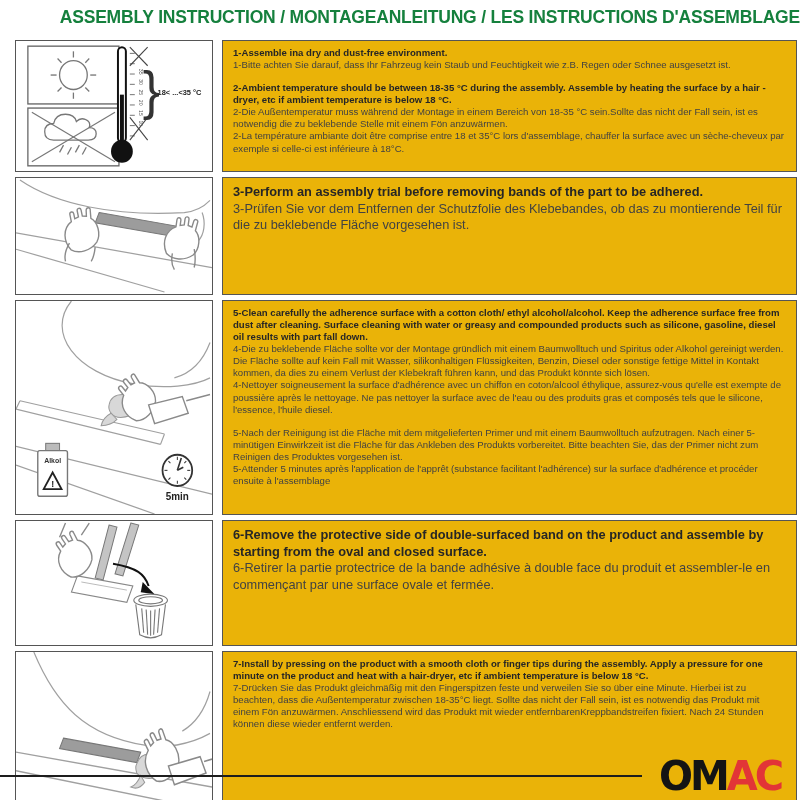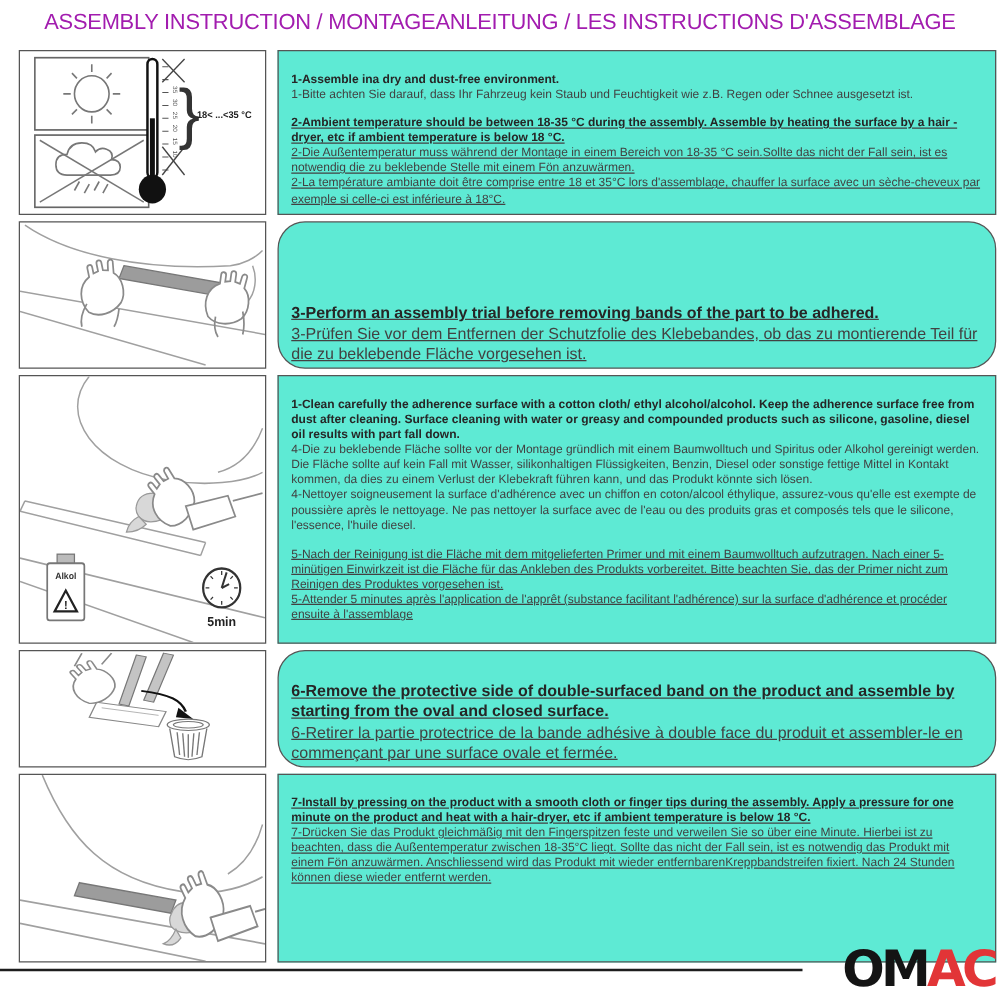--- a/index.html
+++ b/index.html
@@ -1,35 +1,35 @@
 <!DOCTYPE html>
 <html><head>
 <meta charset="utf-8">
 <style>
   html,body{margin:0;padding:0;background:#fff;}
   .page{position:relative;width:800px;height:800px;background:#fff;overflow:hidden;
         font-family:"Liberation Sans",sans-serif;}
-  .header{padding-top:7px;text-align:center;font-weight:normal;font-size:17.5px;
-          color:#a21caf;letter-spacing:-0.2px;white-space:nowrap;}
+  .header{padding-top:7px;text-align:right;font-weight:bold;font-size:17.5px;
+          color:#15803d;letter-spacing:-0.2px;white-space:nowrap;}
   .rows{position:absolute;left:15px;top:40px;width:782px;}
   .row{display:flex;gap:9px;margin-bottom:5px;}
   .cell-img{flex:0 0 198px;width:198px;border:1.6px solid #555;background:#fff;
             box-sizing:border-box;overflow:hidden;}
   .cell-img svg{display:block;width:100%;height:100%;}
   .cell-text{flex:1;border:1.6px solid #555;box-sizing:border-box;
-             padding:17px 8px 2px 10px;color:#424242;background:#5eead4;}
+             padding:6px 8px 2px 10px;color:#424242;background:#eab308;}
   .size-s{font-size:9.6px;line-height:1.26;}
   .size-l{font-size:12.8px;line-height:1.3;}
-  .vcenter{display:flex;flex-direction:column;justify-content:flex-end;border-radius:22px;}
+  .vcenter{display:flex;flex-direction:column;justify-content:flex-start;}
   .grp{margin-bottom:11px;}
-  .grp:last-child{margin-bottom:0;text-decoration:underline;}
+  .grp:last-child{margin-bottom:0;}
   .cell-text p{margin:0;}
   .b{font-weight:bold;color:#262626;}
   .footer-rule{position:absolute;left:0;bottom:23px;width:642px;height:2px;background:#1d1d1d;}
-  .logo{position:absolute;right:4px;bottom:0px;font-family:"DejaVu Sans",sans-serif;
+  .logo{position:absolute;right:19px;bottom:0px;font-family:"DejaVu Sans",sans-serif;
         font-weight:bold;font-size:40px;letter-spacing:-3px;line-height:1.2;white-space:nowrap;}
   .logo .lg-black{color:#141414;}
   .logo .lg-red{color:#e23537;}
   text{font-family:"Liberation Sans",sans-serif;}
 </style>
 </head>
 <body>
 
 <svg width="0" height="0" style="position:absolute" aria-hidden="true">
   <defs>
@@ -181,32 +181,32 @@
                 <line x1="156" y1="170" x2="154" y2="172"></line>
             </g>
             <line x1="163" y1="163" x2="167" y2="151" stroke="#333" stroke-width="1.6"></line>
             <line x1="163" y1="163" x2="169" y2="160" stroke="#333" stroke-width="1.6"></line>
             <text x="163" y="192" font-size="10" font-weight="bold" fill="#222" text-anchor="middle">5min</text>
           </g>
         </svg>
       </div>
       <div class="cell-text size-s">
         <div class="grp">
-          <p class="b">1-Clean carefully the adherence surface with a cotton cloth/ ethyl alcohol/alcohol. Keep the adherence surface free from dust after cleaning. Surface cleaning with water or greasy and compounded products such as silicone, gasoline, diesel oil results with part fall down.</p>
+          <p class="b">5-Clean carefully the adherence surface with a cotton cloth/ ethyl alcohol/alcohol. Keep the adherence surface free from dust after cleaning. Surface cleaning with water or greasy and compounded products such as silicone, gasoline, diesel oil results with part fall down.</p>
           <p>4-Die zu beklebende Fläche sollte vor der Montage gründlich mit einem Baumwolltuch und Spiritus oder Alkohol gereinigt werden. Die Fläche sollte auf kein Fall mit Wasser, silikonhaltigen Flüssigkeiten, Benzin, Diesel oder sonstige fettige Mittel in Kontakt kommen, da dies zu einem Verlust der Klebekraft führen kann, und das Produkt könnte sich lösen.</p>
           <p>4-Nettoyer soigneusement la surface d'adhérence avec un chiffon en coton/alcool éthylique, assurez-vous qu'elle est exempte de poussière après le nettoyage. Ne pas nettoyer la surface avec de l'eau ou des produits gras et composés tels que le silicone, l'essence, l'huile diesel.</p>
         </div>
         <div class="grp">
           <p>5-Nach der Reinigung ist die Fläche mit dem mitgelieferten Primer und mit einem Baumwolltuch aufzutragen. Nach einer 5-minütigen Einwirkzeit ist die Fläche für das Ankleben des Produkts vorbereitet. Bitte beachten Sie, das der Primer nicht zum Reinigen des Produktes vorgesehen ist.</p>
           <p>5-Attender 5 minutes après l'application de l'apprêt (substance facilitant l'adhérence) sur la surface d'adhérence et procéder ensuite à l'assemblage</p>
         </div>
       </div>
     </div>
 
-    <div class="row" style="height:94px">
+    <div class="row" style="height:126px">
       <div class="cell-img">
         <svg viewBox="0 0 198 122" preserveAspectRatio="none">
           <polygon points="62,54 118,64 112,80 56,70" fill="#fff" stroke="#888" stroke-width="1.1"></polygon>
           <line x1="66" y1="60" x2="112" y2="68" stroke="#aaa" stroke-width="0.8"></line>
           <polygon points="94,4 102,6 88,58 80,56" fill="#c4c4c4" stroke="#777" stroke-width="1"></polygon>
           <polygon points="116,2 124,4 108,54 100,52" fill="#c4c4c4" stroke="#777" stroke-width="1"></polygon>
           <g fill="#fff" stroke="#8a8a8a" stroke-width="1.4">
             <use href="#hand" transform="translate(58,34) rotate(-35)"></use>
             <path d="M44,16 L50,2 M66,14 L74,2" fill="none"></path>
           </g>

